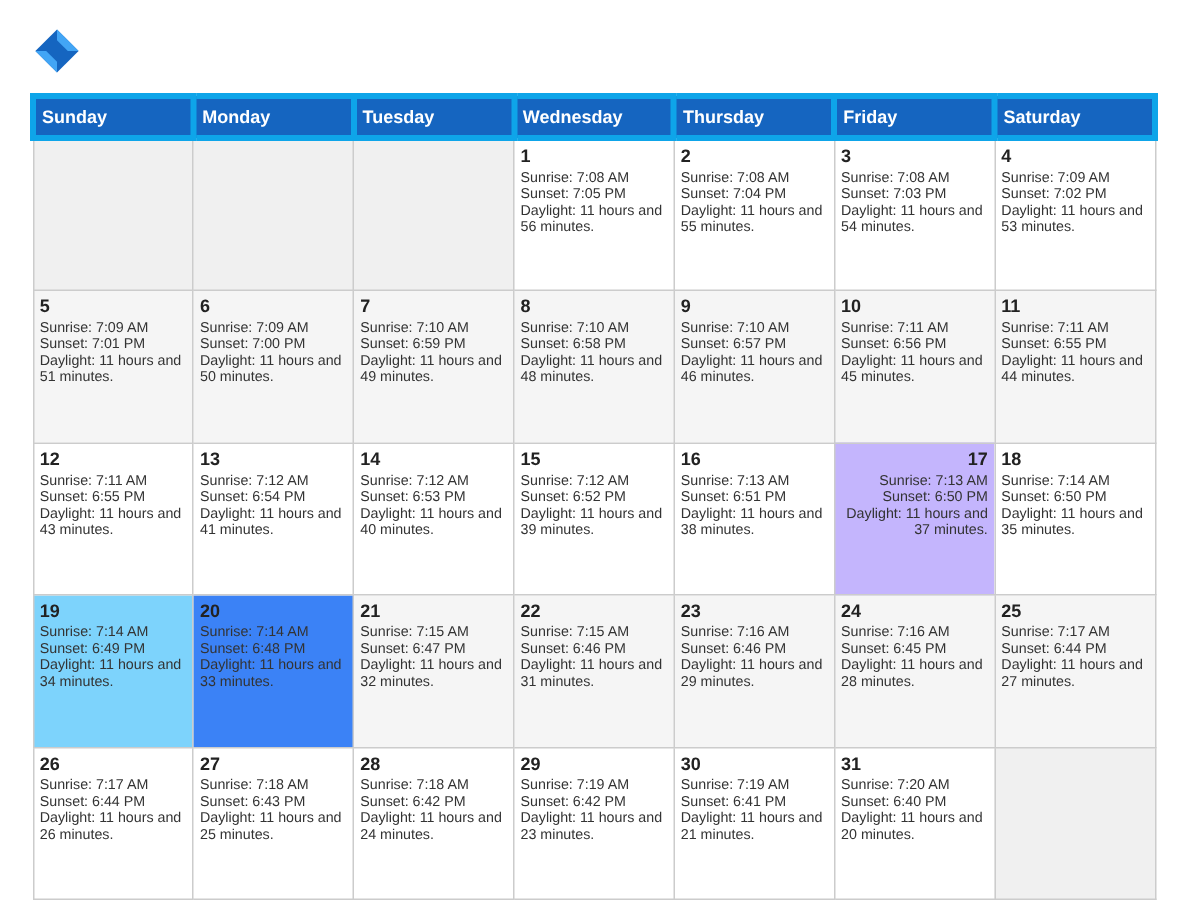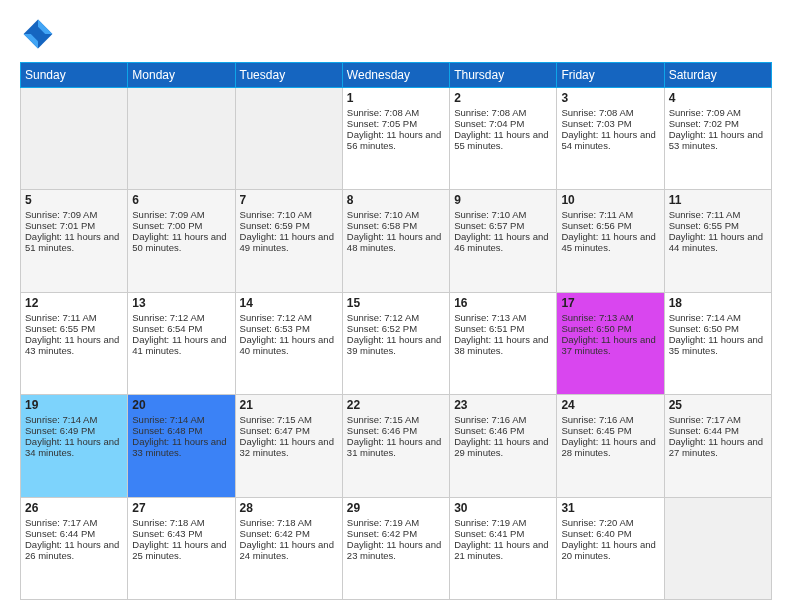--- a/index.html
+++ b/index.html
@@ -56,24 +56,24 @@
       flex: 1;
       border: 1px solid #ccc;
       border-collapse: collapse;
       width: 100%;
       table-layout: fixed;
     }
     .calendar th {
       background-color: #1565c0;
       color: #fff;
       font-size: 12px;
-      font-weight: normal;
+      font-weight: bold;
       padding: 5px 4px;
       text-align: left;
-      border: 1px solid #0ea5e9;
+      border: 4px solid #0ea5e9;
     }
     .calendar td {
       vertical-align: top;
       border: 1px solid #ccc;
       padding: 3px 4px;
       font-size: 9.5px;
       color: #333;
       height: 88px;
     }
     .calendar tr:nth-child(even) td {
@@ -225,21 +225,21 @@
             <div>Sunrise: 7:12 AM</div>
             <div>Sunset: 6:52 PM</div>
             <div>Daylight: 11 hours and 39 minutes.</div>
           </td>
           <td style="background-color: rgb(255, 255, 255);">
             <span class="day-number">16</span>
             <div>Sunrise: 7:13 AM</div>
             <div>Sunset: 6:51 PM</div>
             <div>Daylight: 11 hours and 38 minutes.</div>
           </td>
-          <td style="background-color: #d946ef;">
+          <td style="background-color: #c4b5fd; text-align: right;">
             <span class="day-number">17</span>
             <div>Sunrise: 7:13 AM</div>
             <div>Sunset: 6:50 PM</div>
             <div>Daylight: 11 hours and 37 minutes.</div>
           </td>
           <td style="background-color: rgb(255, 255, 255);">
             <span class="day-number">18</span>
             <div>Sunrise: 7:14 AM</div>
             <div>Sunset: 6:50 PM</div>
             <div>Daylight: 11 hours and 35 minutes.</div>

